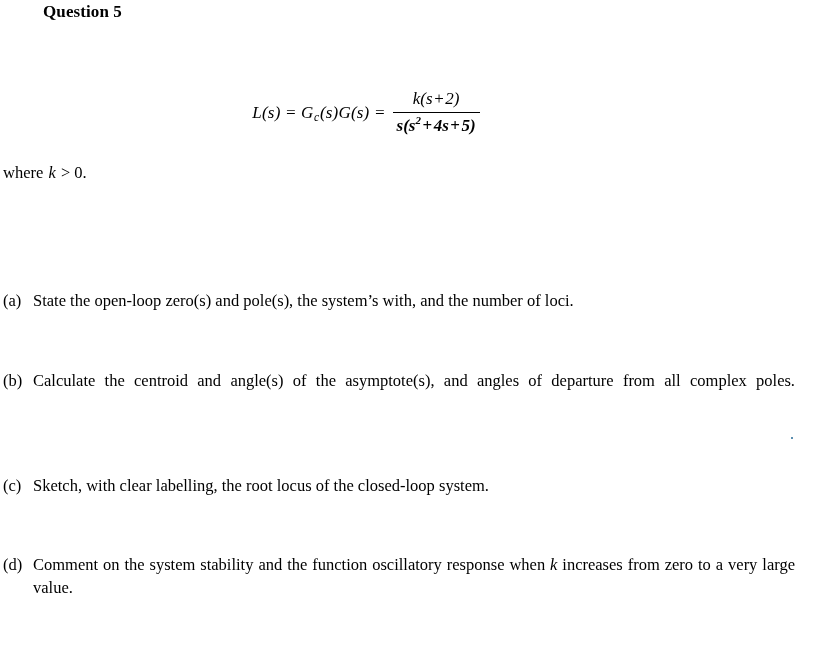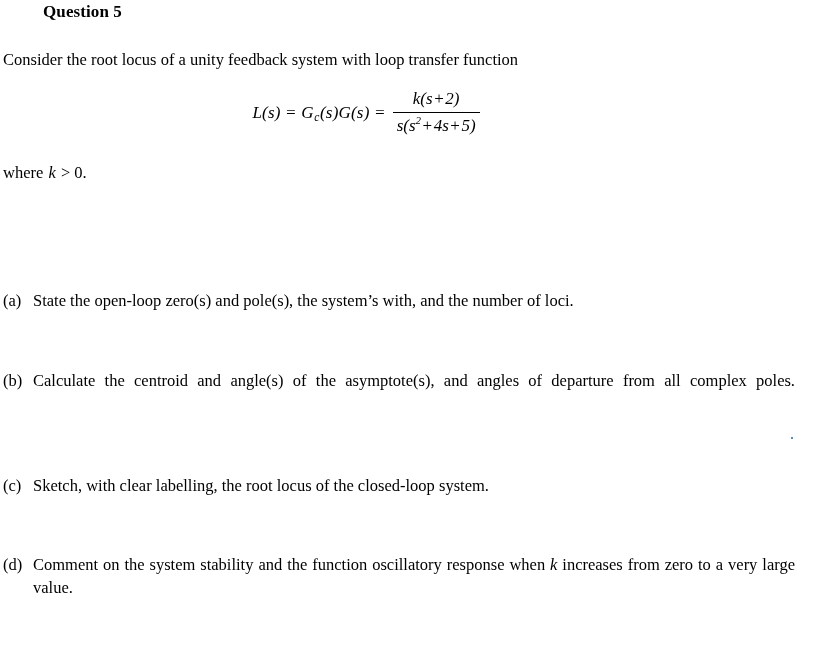--- a/index.html
+++ b/index.html
@@ -89,20 +89,21 @@
   }
   .frac .bar {
     width: 100%;
     height: 1.4px;
     background: #000;
   }
   .frac .den {
     padding: 2px 4px 0 4px;
     white-space: nowrap;
     line-height: 22px;
+    font-weight: bold;
   }
   .frac sup {
     font-size: 11px;
     vertical-align: super;
     line-height: 0;
     font-style: italic;
   }
   .opsp { font-style: normal; padding: 0 1.5px; }
 
   
@@ -167,21 +168,20 @@
     background: #5b8fb0;
   }
 </style>
 </head>
 <body>
 
 <div class="page">
 
   <div class="q-title">Question 5</div>
 
-  <div class="intro">Consider the root locus of a unity feedback system with loop transfer function</div>
 
   <div class="equation">
     <div class="eq-inner">
       <span class="eq-lhs"><span>L(s) = G</span><span class="sub">c</span><span>(s)G(s) =</span></span>
       <span class="frac">
         <span class="num"><span>k(s</span><span class="opsp">+</span><span>2)</span></span>
         <span class="bar"></span>
         <span class="den"><span>s(s</span><sup>2</sup><span class="opsp">+</span><span>4s</span><span class="opsp">+</span><span>5)</span></span>
       </span>
     </div>

